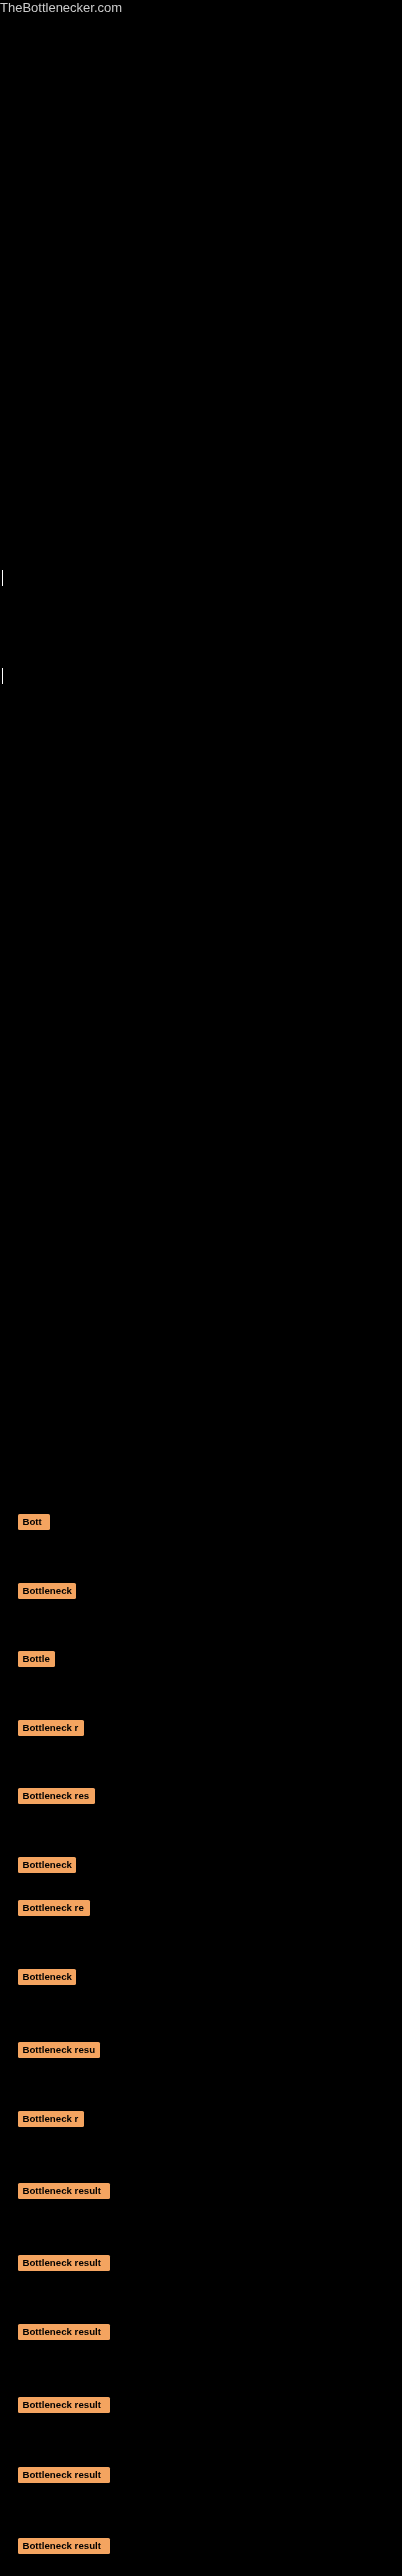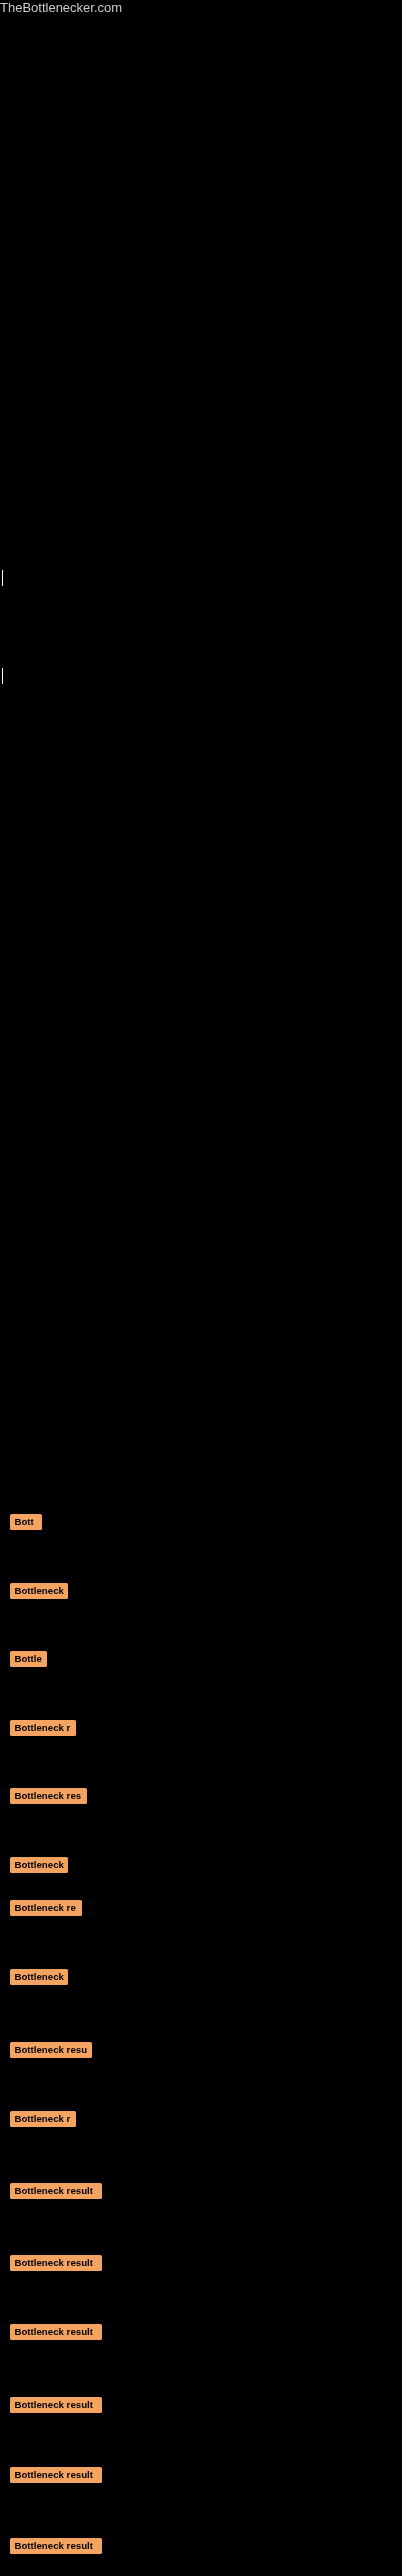--- a/index.html
+++ b/index.html
@@ -32,21 +32,21 @@
     }
 
     .bottleneck-button {
       display: inline-block;
       background-color: #f4a460;
       color: #000000;
       font-size: 9.7px;
       font-weight: bold;
       padding: 2.4px 4.8px;
       border-radius: 1.6px;
-      margin-left: 8px;
+      margin-left: 16px;
       white-space: nowrap;
       overflow: hidden;
     }
 
     .result-row {
       padding: 4.8px 0;
       padding-left: 1.6px;
     }
   </style>
 </head>

